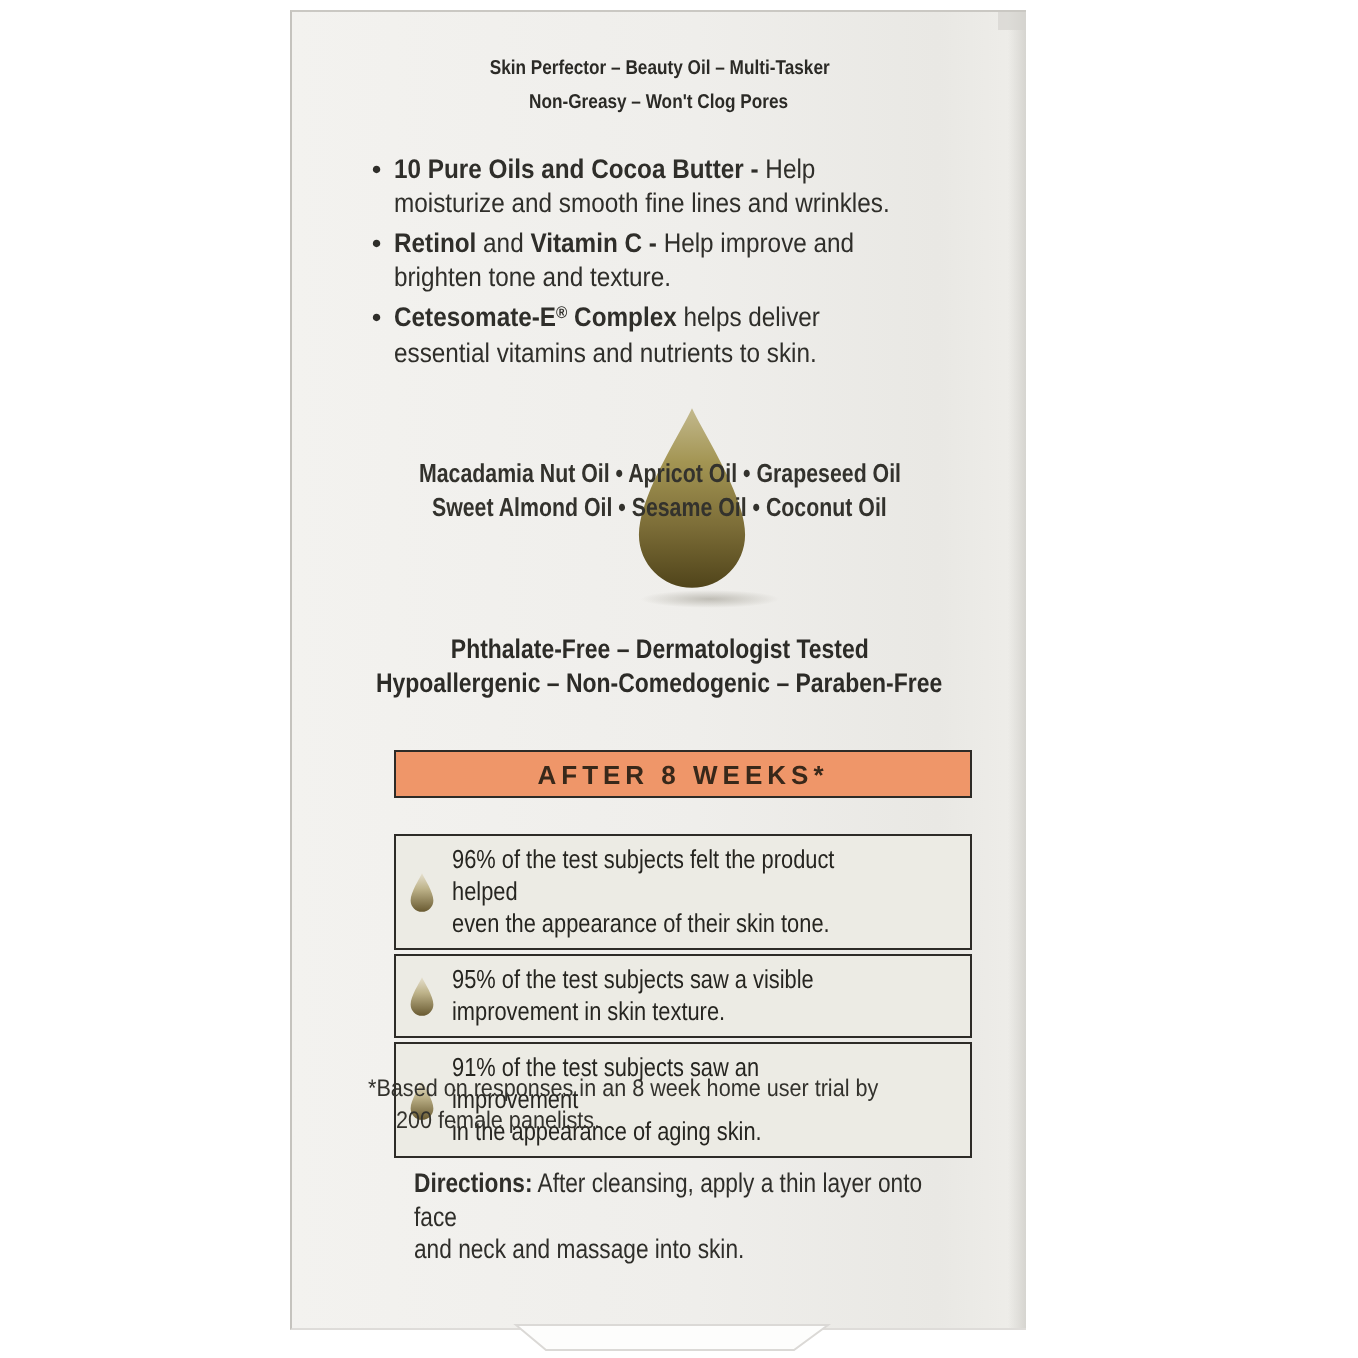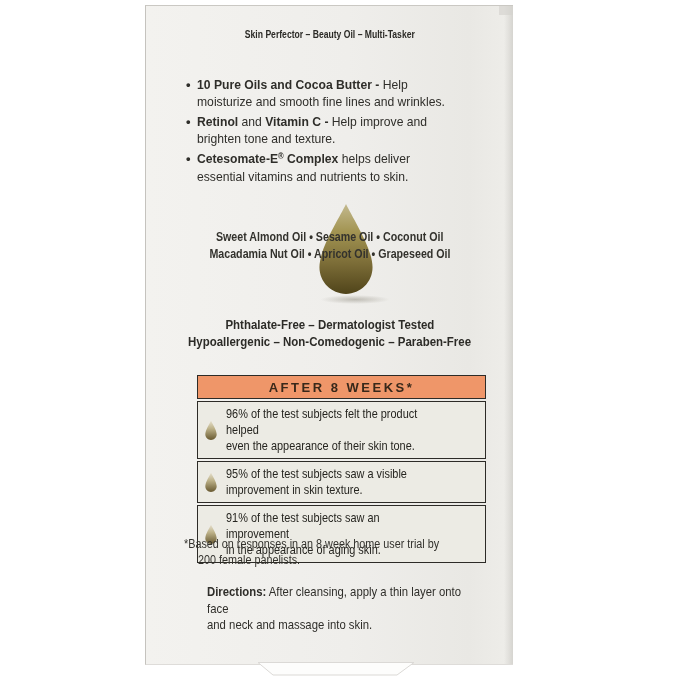--- a/index.html
+++ b/index.html
@@ -60,21 +60,21 @@
 
   
   .claims{position:absolute;top:311px;left:0;right:0;font-weight:bold;font-size:13.5px;color:#2c2b27;}
   .claims .cline{line-height:16.5px;}
   .claims .cline > span{transform:scaleX(.85);}
 
   
   .results{position:absolute;top:369px;left:51px;width:289px;}
   .res-header{
     box-sizing:border-box;border:1.5px solid #2d2b27;background:#ef9669;
-    height:24px;display:flex;align-items:center;justify-content:center;margin-bottom:2px;
+    height:24px;display:flex;align-items:center;justify-content:center;margin-bottom:18px;
   }
   .res-header span{
     font-weight:bold;font-size:13px;letter-spacing:2.5px;color:#38281a;white-space:nowrap;
   }
   .res-row{
     box-sizing:border-box;border:1.5px solid #2d2b27;background:#ecebe4;
     display:flex;align-items:center;padding:4px 2px 4px 5px;margin-bottom:2px;min-height:42px;
   }
   .res-row svg{flex:0 0 auto;margin-right:7px;}
   .res-text{
@@ -114,20 +114,21 @@
 </svg>
 
 <div class="stage">
 
   <div class="box">
     <div class="edge-shade"></div>
     <div class="corner-shade"></div>
 
     <div class="headline">
       <div class="cline lh17"><span>Skin Perfector – Beauty Oil – Multi-Tasker</span></div>
+      <div class="cline lh17"><span>Non-Greasy – Won't Clog Pores</span></div>
     </div>
 
     <div class="bullets">
       <div class="bullet">
         <span class="dot">•</span>
         <span class="btxt"><span class="bold">10 Pure Oils and Cocoa Butter -</span><span> Help
 moisturize and smooth fine lines and wrinkles.</span></span>
       </div>
       <div class="bullet">
         <span class="dot">•</span>
@@ -140,22 +141,22 @@
 essential vitamins and nutrients to skin.</span></span>
       </div>
     </div>
 
     <div class="oils">
       <svg class="drop-big" viewBox="0 0 72 96">
         <path d="M36 3 C30 16 10 46 10 65 C10 79.4 21.6 91 36 91 C50.4 91 62 79.4 62 65 C62 46 42 16 36 3 Z" fill="url(#dropGrad)"></path>
       </svg>
       <div class="drop-shadow"></div>
       <div class="oils-text">
+        <div class="cline"><span>Macadamia Nut Oil • Apricot Oil • Grapeseed Oil</span></div>
         <div class="cline"><span>Sweet Almond Oil • Sesame Oil • Coconut Oil</span></div>
-        <div class="cline"><span>Macadamia Nut Oil • Apricot Oil • Grapeseed Oil</span></div>
       </div>
     </div>
 
     <div class="claims">
       <div class="cline"><span>Phthalate-Free – Dermatologist Tested</span></div>
       <div class="cline"><span>Hypoallergenic – Non-Comedogenic – Paraben-Free</span></div>
     </div>
 
     <div class="results">
       <div class="res-header">

